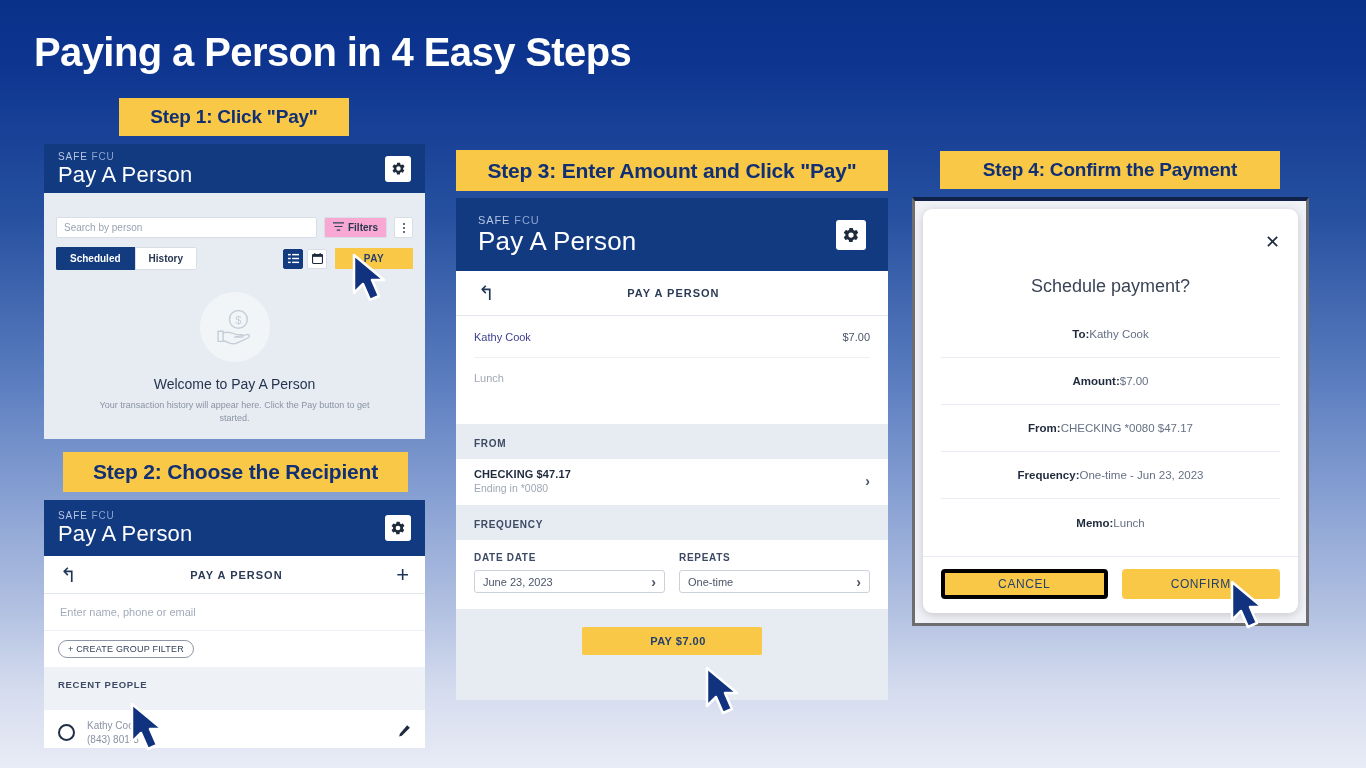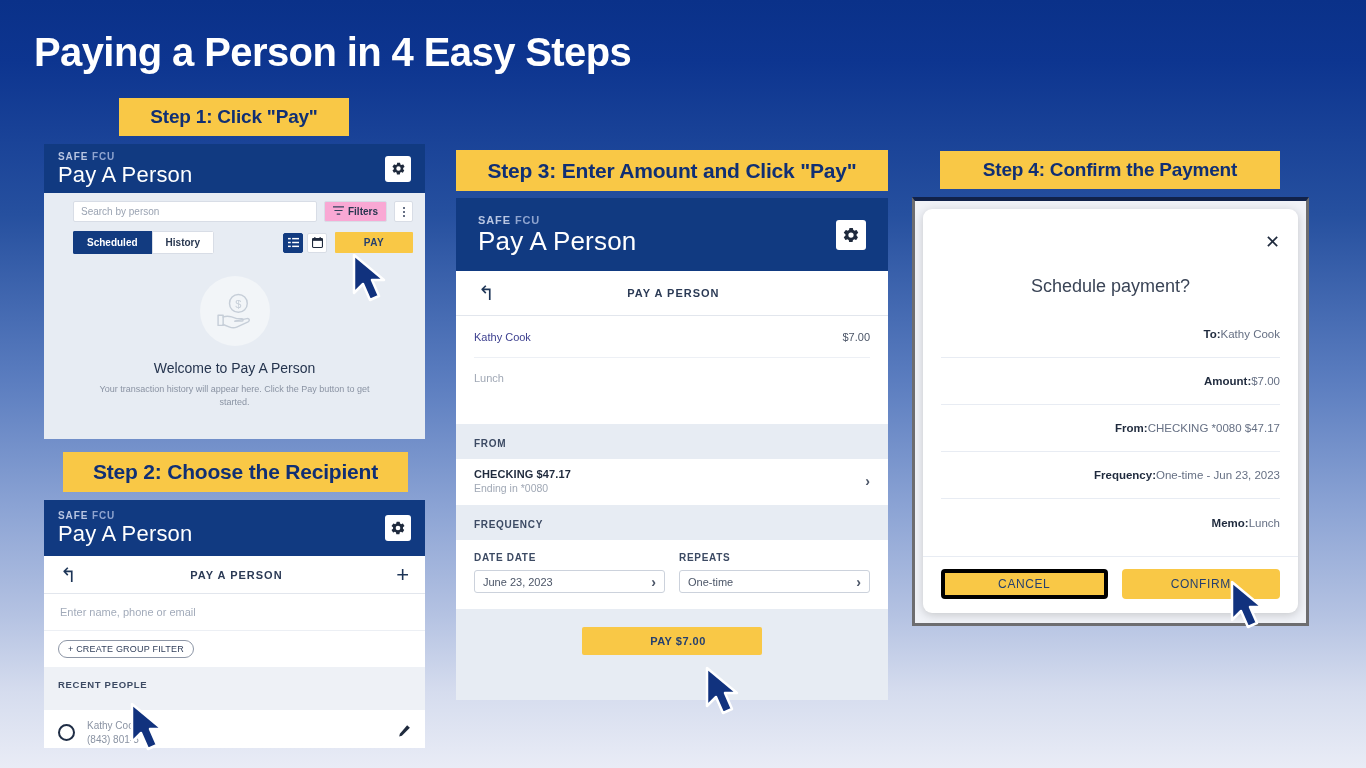--- a/index.html
+++ b/index.html
@@ -41,21 +41,21 @@
 
   
   .panel { position: absolute; background: #e7ecf3; overflow: hidden; }
 
   .app-header {
     background: #113a81; color: #fff;
     display: flex; align-items: center; justify-content: space-between;
   }
   .app-header .brand { line-height: 1; }
   .brand-small {
-    font-size: 10px; font-weight: bold; letter-spacing: 0.9px;
+    font-size: 10px; font-weight: normal; letter-spacing: 0.9px;
     color: #b9c6e2; display: block; margin-bottom: 2px;
   }
   .brand-small em { font-style: normal; color: #8fa4cf; }
   .brand-big { font-size: 22px; font-weight: 300; letter-spacing: 0.2px; }
   .gear-box {
     width: 26px; height: 26px; background: #fff; border-radius: 3px;
     display: flex; align-items: center; justify-content: center;
   }
   .gear-box svg { display: block; }
 
@@ -66,21 +66,21 @@
   }
   .subbar .sub-title {
     font-size: 11px; font-weight: bold; letter-spacing: 1px; color: #2b3a55;
   }
   .back-arrow { font-size: 20px; color: #1d3557; line-height: 1; }
   .plus-icon  { font-size: 22px; color: #1d3557; line-height: 1; font-weight: 300;}
 
   
   #panel1 { left: 44px; top: 144px; width: 381px; height: 295px; }
   #panel1 .app-header { height: 49px; padding: 0 14px; }
-  .s1-toolbar { padding: 8px 12px 0 12px; margin-left: 17px; }
+  .s1-toolbar { padding: 24px 12px 0 12px; }
   .s1-searchrow { display: flex; align-items: center; gap: 7px; }
   .s1-search {
     flex: 1; height: 21px; background: #fff; border: 1px solid #d8dde6;
     border-radius: 2px; font-size: 10px; color: #9aa3b2;
     display: flex; align-items: center; padding: 0 7px;
   }
   .s1-filters {
     height: 21px; background: #f9a8d4; border: 1px solid #d8dde6; border-radius: 2px;
     display: flex; align-items: center; gap: 4px; padding: 0 8px;
     font-size: 10px; font-weight: bold; color: #27364f;
@@ -205,21 +205,21 @@
   .s4-modal {
     position: absolute; left: 8px; top: 8px; right: 8px; bottom: 10px;
     background: #fff; border-radius: 9px;
     box-shadow: 0 2px 10px rgba(0,0,0,0.18);
     display: flex; flex-direction: column;
   }
   .s4-close { position: absolute; right: 18px; top: 24px; font-size: 18px; color: #1f2a3d; line-height: 1; }
   .s4-title { text-align: center; font-size: 18px; color: #3a4456; font-weight: 400; margin-top: 67px; }
   .s4-rows { padding: 0 18px; margin-top: 14px; flex: 1; }
   .s4-row {
-    display: flex; justify-content: flex-end; align-items: center;
+    display: flex; justify-content: center; align-items: center;
     height: 47px; border-bottom: 1px solid #e8ecf3; font-size: 11.5px;
   }
   .s4-row:last-child { border-bottom: none; }
   .s4-k { font-weight: bold; color: #1f2a3d; }
   .s4-v { color: #667084; }
   .s4-actions {
     border-top: 1px solid #e8ecf3; padding: 12px 18px 14px 18px;
     display: flex; gap: 14px;
   }
   .s4-btn {

